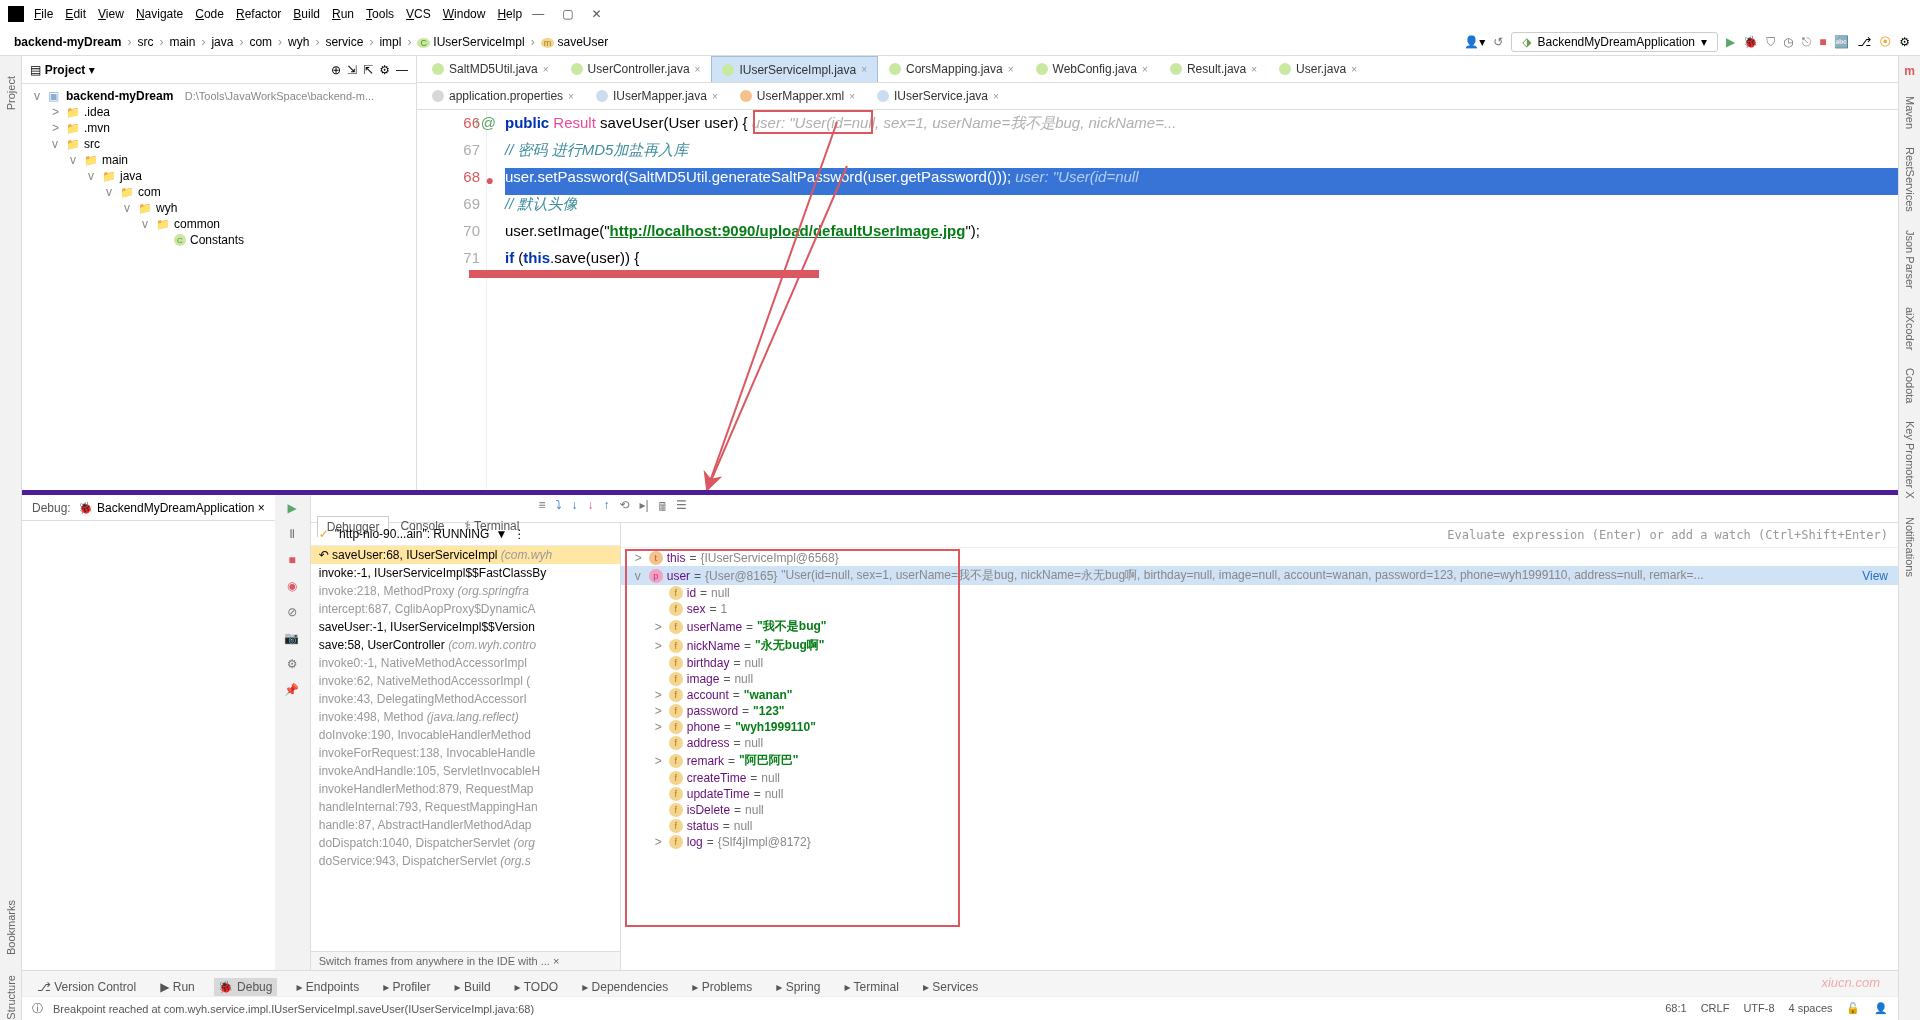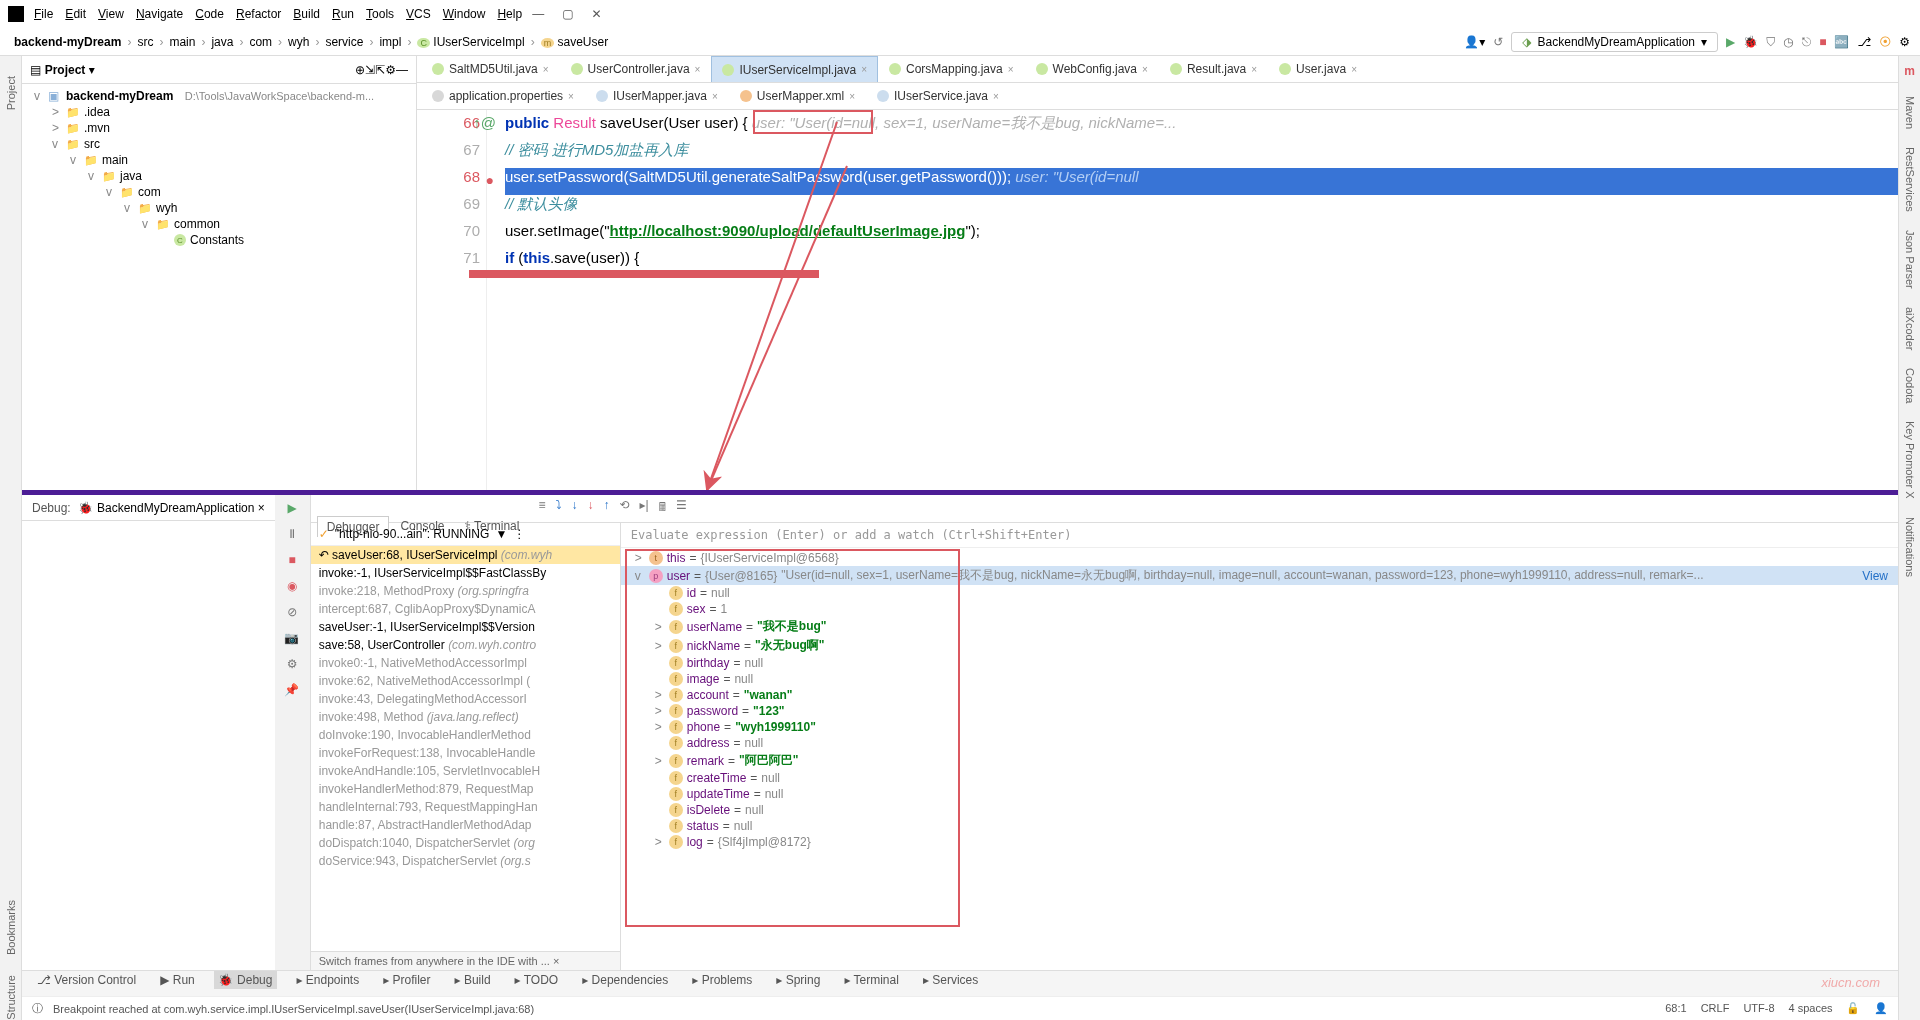--- a/index.html
+++ b/index.html
@@ -19,21 +19,21 @@
 .i-stop { color: #db5860; }
 .i-bug { color: #59a869; }
 .main { flex: 1; display: flex; min-height: 0; }
 .leftgutter { width: 22px; background: #f2f2f2; border-right: 1px solid #ddd; display: flex; flex-direction: column; align-items: center; gap: 20px; padding-top: 20px; color: #666; }
 .leftgutter span { writing-mode: vertical-rl; transform: rotate(180deg); font-size: 11px; }
 .rightgutter { width: 22px; background: #f2f2f2; border-left: 1px solid #ddd; display: flex; flex-direction: column; align-items: center; gap: 18px; padding-top: 8px; color: #666; }
 .rightgutter span.v { writing-mode: vertical-rl; font-size: 11px; }
 .center { flex: 1; display: flex; flex-direction: column; min-height: 0; }
 .topsplit { flex: 1; display: flex; min-height: 0; }
 .projpane { width: 395px; border-right: 1px solid #ddd; display: flex; flex-direction: column; }
-.projhdr { height: 28px; display: flex; align-items: center; padding: 0 8px; border-bottom: 1px solid #ddd; }
+.projhdr { height: 28px; display: flex; align-items: center; padding: 0 8px; border-bottom: 1px solid #ddd; gap: 6px; }
 .projhdr .sp { flex: 1; }
 .tree { flex: 1; overflow: hidden; padding: 4px 0; }
 .tree .nd { display: flex; align-items: center; padding: 1px 6px; gap: 4px; white-space: nowrap; }
 .tree .nd.l0 { padding-left: 12px; }
 .tree .nd.l1 { padding-left: 30px; }
 .tree .nd.l2 { padding-left: 48px; }
 .tree .nd.l3 { padding-left: 66px; }
 .tree .nd.l4 { padding-left: 84px; }
 .tree .nd.l5 { padding-left: 102px; }
 .tree .nd.l6 { padding-left: 120px; }
@@ -87,38 +87,38 @@
 .frames { width: 310px; border-right: 1px solid #ddd; display: flex; flex-direction: column; }
 .frames .fhdr { padding: 4px 8px; display: flex; align-items: center; gap: 6px; border-bottom: 1px solid #eee; }
 .frames .flist { flex: 1; overflow: hidden; }
 .frames .fr { padding: 2px 8px; white-space: nowrap; overflow: hidden; text-overflow: ellipsis; }
 .frames .fr.cur { background: #ffe7a3; }
 .frames .fr.act { color: #000; }
 .frames .fr .gray { color: #999; font-style: italic; }
 .frames .fr.dim { color: #999; }
 .frames .tip { background: #f5f5f5; border-top: 1px solid #ddd; padding: 3px 8px; color: #666; font-size: 11px; }
 .vars { flex: 1; display: flex; flex-direction: column; position: relative; }
-.vars .vhdr { padding: 5px 10px; color: #999; border-bottom: 1px solid #eee; font-family: Consolas, monospace; }
+.vars .vhdr { padding: 5px 10px; color: #999; border-bottom: 1px solid #eee; font-family: Consolas, monospace; text-align: right; }
 .vars .vlist { flex: 1; overflow: auto; padding: 2px 0; }
 .vars .vr { padding: 1px 8px; display: flex; align-items: center; gap: 4px; white-space: nowrap; }
 .vars .vr.l0 { padding-left: 14px; }
 .vars .vr.l1 { padding-left: 34px; }
 .vars .vr.sel { background: #d0e2f5; }
 .vars .arr { color: #888; width: 10px; display: inline-block; }
 .vars .badge { width: 14px; height: 14px; border-radius: 50%; display: inline-flex; align-items: center; justify-content: center; font-size: 9px; color: #fff; }
 .vars .b-t { background: #f5c28e; color: #a06622; }
 .vars .b-p { background: #f5a0c2; color: #a04080; }
 .vars .b-f { background: #f5d58e; color: #a07e22; }
 .vars .nm { color: #660e7a; }
 .vars .eq { color: #555; }
 .vars .val-s { color: #067d17; font-weight: bold; }
 .vars .val-g { color: #888; }
 .vars .viewlnk { color: #2470c7; position: absolute; right: 10px; }
 .varsrect { position: absolute; border: 2px solid #db5860; pointer-events: none; }
-.bottombar { height: 26px; border-top: 1px solid #ddd; display: flex; align-items: flex-start; padding: 0 10px; gap: 14px; background: #f5f5f5; }
+.bottombar { height: 26px; border-top: 1px solid #ddd; display: flex; align-items: flex-end; padding: 0 10px; gap: 14px; background: #f5f5f5; }
 .bottombar .btn { display: flex; align-items: center; gap: 4px; color: #555; padding: 2px 5px; }
 .bottombar .btn.active { background: #d8d8d8; }
 .statusbar { height: 24px; display: flex; align-items: center; padding: 0 10px; gap: 10px; border-top: 1px solid #eee; color: #555; font-size: 11px; }
 .statusbar .msg { flex: 1; }
 .statusbar .right2 { display: flex; gap: 14px; }
 .watermark { position: absolute; bottom: 30px; right: 40px; color: #e77; font-size: 13px; font-style: italic; opacity: .6; }
 </style>
 </head>
 <body>
 

